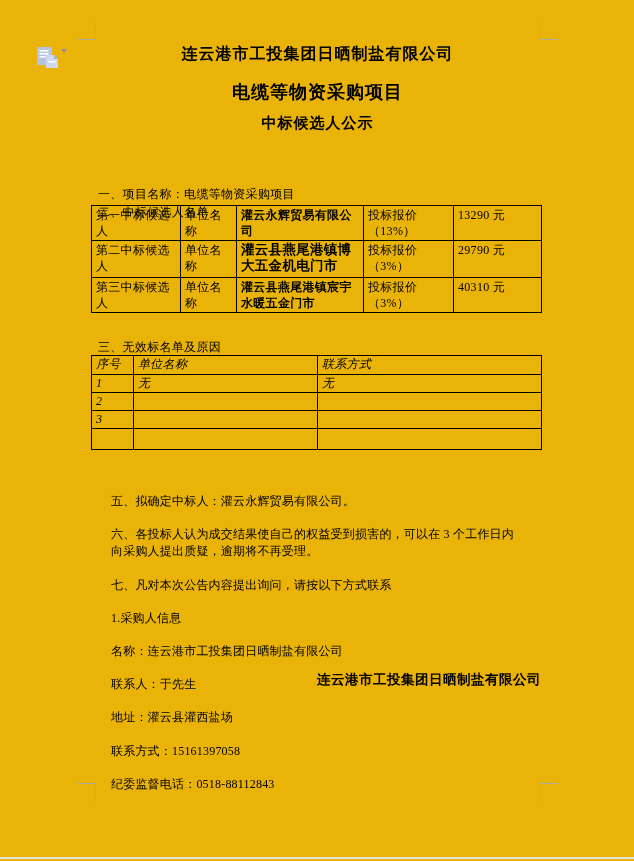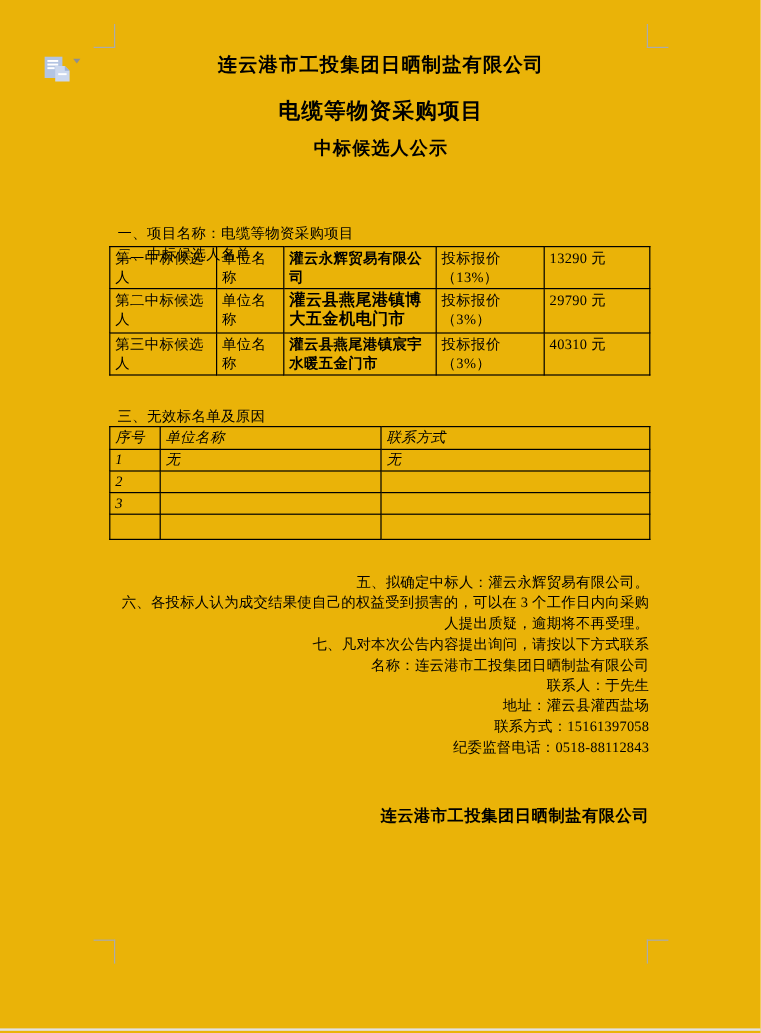--- a/index.html
+++ b/index.html
@@ -41,21 +41,21 @@
   .tbl-candidates td{line-height:16px;}
   .tbl-candidates .r1{height:35px;} .tbl-candidates .r2{height:37px;} .tbl-candidates .r3{height:31px;}
   .company{font-weight:700;}
   .tbl-candidates .r2 .company{font-size:13.5px;}
   .tbl-invalid{top:355px;}
   .tbl-invalid td,.tbl-invalid th{line-height:15px;font-style:italic;}
   .tbl-invalid .hr{height:19px;} .tbl-invalid .dr{height:17px;} .tbl-invalid .lr{height:21px;}
 
   
   .paras{position:absolute;left:95px;top:477px;width:446px;}
-  .paras p{margin:0;font-size:12px;line-height:17.2px;letter-spacing:0.2px;text-align:right;}
+  .paras p{margin:16px;font-size:12px;line-height:17.2px;letter-spacing:0.2px;}
 
   
   .sig{position:absolute;left:95px;top:671px;width:446px;text-align:right;
        font-family:"Liberation Sans",sans-serif;font-weight:700;}
   .sig p{margin:0;font-size:13.5px;line-height:18.5px;letter-spacing:0.5px;}
 
   
   .bottom-edge{position:absolute;left:0;top:857px;width:634px;height:2px;background:#e2e2e2;}
 </style>
 </head>
@@ -157,20 +157,21 @@
         <td></td>
         <td></td>
       </tr>
     </tbody>
   </table>
 
   <div class="paras">
     <p>五、拟确定中标人：灌云永辉贸易有限公司。</p>
     <p>六、各投标人认为成交结果使自己的权益受到损害的，可以在 3 个工作日内向采购人提出质疑，逾期将不再受理。</p>
     <p>七、凡对本次公告内容提出询问，请按以下方式联系</p>
+    <p>1.采购人信息</p>
     <p>名称：连云港市工投集团日晒制盐有限公司</p>
     <p>联系人：于先生</p>
     <p>地址：灌云县灌西盐场</p>
     <p>联系方式：15161397058</p>
     <p>纪委监督电话：0518-88112843</p>
   </div>
 
   <div class="sig">
     <p>连云港市工投集团日晒制盐有限公司</p>
   </div>

